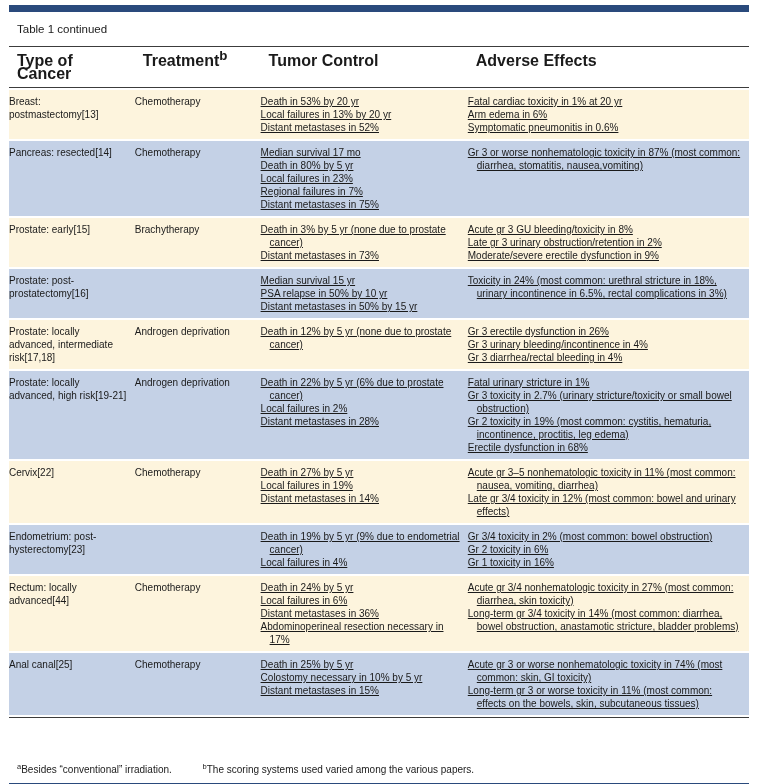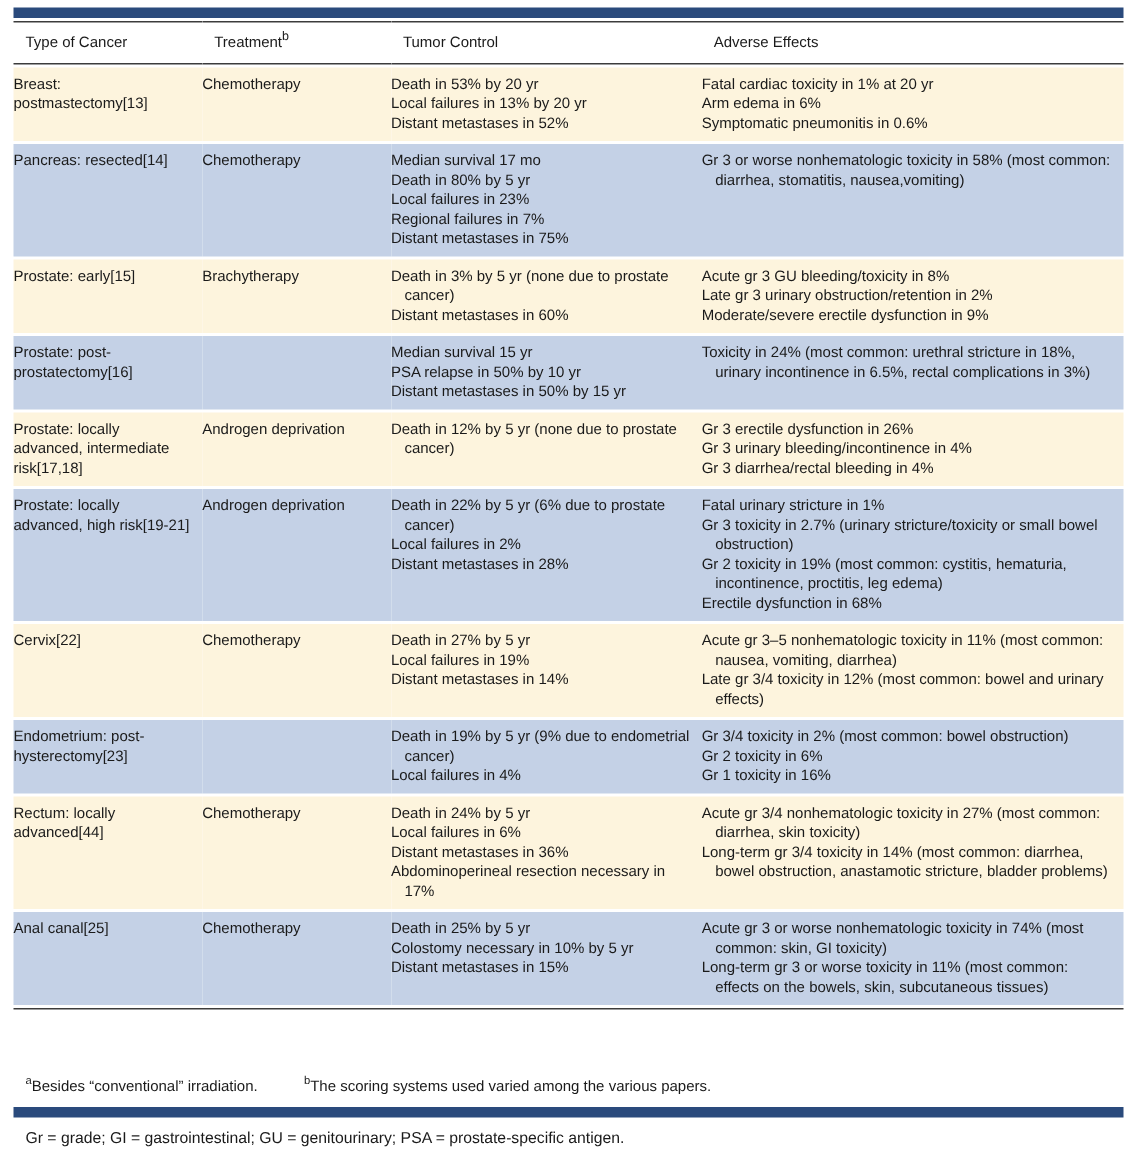--- a/index.html
+++ b/index.html
@@ -15,49 +15,50 @@
     width:758px;height:784px;overflow:hidden;
     font-family:"Liberation Sans", sans-serif;
     color:var(--ink);
   }
   .page{width:758px;padding:5px 9px 0;}
   .bar{height:7px;background:var(--bar);}
   .table-title{font-size:11.5px;padding:11px 8px 9px;}
   table{width:100%;border-collapse:separate;border-spacing:0 2px;table-layout:fixed;}
   col.c1{width:17%;} col.c2{width:17%;} col.c3{width:28%;} col.c4{width:38%;}
   thead th{
-    text-align:left;vertical-align:top;font-weight:normal;
-    font-size:10px;line-height:13px;
+    text-align:left;vertical-align:top;font-weight:bold;
+    font-size:16px;line-height:13px;
     padding:7px 7px 7px 8px;
     border-top:1px solid var(--rule);
     border-bottom:1px solid var(--rule);
     background:#fff;
   }
   tbody td{
     vertical-align:top;
     font-size:10px;line-height:13px;
     padding:5px 7px 5px 0;
   }
   tr.row-cream td{background:var(--row-cream);}
   tr.row-blue td{background:var(--row-blue);}
-  td .item{padding-left:9px;text-indent:-9px;}
+  td .item{padding-left:9px;text-indent:-9px;text-decoration:underline;}
   .rule{height:1px;background:var(--rule);}
   .footnotes{font-size:10px;line-height:12px;padding:6px 8px 7px;margin-top:40px;}
   .footnotes sup{font-size:7.5px;}
   .fn + .fn{margin-left:28px;}
   .abbrev{font-size:10.5px;line-height:12px;padding:8px 8px 6px;}
   sup{line-height:0;}
 </style>
 </head>
 <body>
 
 <div class="page">
 
   <div class="bar"></div>
 
+  <div class="table-title">Table 1 continued</div>
 
   <table>
     <colgroup>
       <col class="c1">
         <col class="c2">
         <col class="c3">
         <col class="c4">
     </colgroup>
     <thead>
       <tr>
@@ -94,29 +95,29 @@
           <td class="col-cancer">Pancreas: resected[14]</td>
           <td class="col-treatment">Chemotherapy</td>
           <td class="col-tumor">
             <div class="item">Median survival 17 mo</div>
             <div class="item">Death in 80% by 5 yr</div>
             <div class="item">Local failures in 23%</div>
             <div class="item">Regional failures in 7%</div>
             <div class="item">Distant metastases in 75%</div>
           </td>
           <td class="col-adverse">
-            <div class="item">Gr 3 or worse nonhematologic toxicity in 58% (most common: diarrhea, stomatitis, nausea,vomiting)</div>
+            <div class="item">Gr 3 or worse nonhematologic toxicity in 87% (most common: diarrhea, stomatitis, nausea,vomiting)</div>
           </td>
         </tr>
         <tr class="row-cream">
           <td class="col-cancer">Prostate: early[15]</td>
           <td class="col-treatment">Brachytherapy</td>
           <td class="col-tumor">
             <div class="item">Death in 3% by 5 yr (none due to prostate cancer)</div>
-            <div class="item">Distant metastases in 60%</div>
+            <div class="item">Distant metastases in 73%</div>
           </td>
           <td class="col-adverse">
             <div class="item">Acute gr 3 GU bleeding/toxicity in 8%</div>
             <div class="item">Late gr 3 urinary obstruction/retention in 2%</div>
             <div class="item">Moderate/severe erectile dysfunction in 9%</div>
           </td>
         </tr>
         <tr class="row-blue">
           <td class="col-cancer">Prostate: post-prostatectomy[16]</td>
           <td class="col-treatment"></td>

